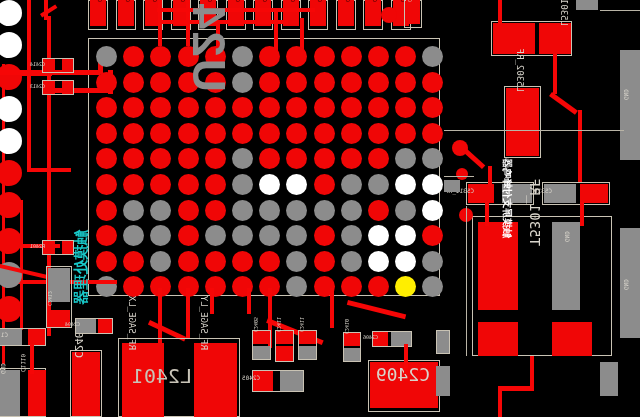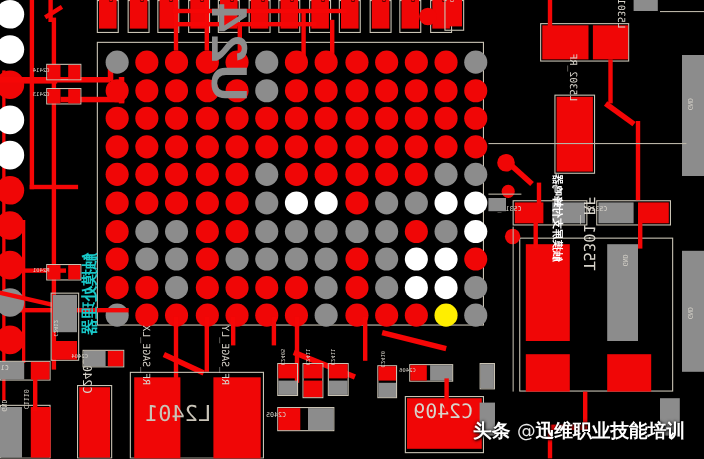--- a/index.html
+++ b/index.html
@@ -411,18 +411,14 @@
   <div class="rect-gray" style="left:444px;top:180px;width:16px;height:12px;"></div>
   <div class="hline" style="left:444px;top:130px;width:180px;"></div>
   <div class="hline" style="left:444px;top:176px;width:30px;"></div>
   <div class="vline" style="left:466px;top:206px;height:150px;"></div>
 
   <div class="outline" style="left:436px;top:330px;width:14px;height:24px;"></div>
   <div class="rect-gray" style="left:437px;top:331px;width:12px;height:22px;"></div>
   <div class="rect-gray" style="left:436px;top:366px;width:14px;height:30px;"></div>
   <div class="rect-gray" style="left:600px;top:362px;width:18px;height:34px;"></div>
 
-  <div class="wm" style="left:430px;top:380px;">
-    <span>头条</span>
-    <span class="at">@</span><span>迅维职业技能培训</span>
-  </div>
 
 </div>
 
 </body></html>

